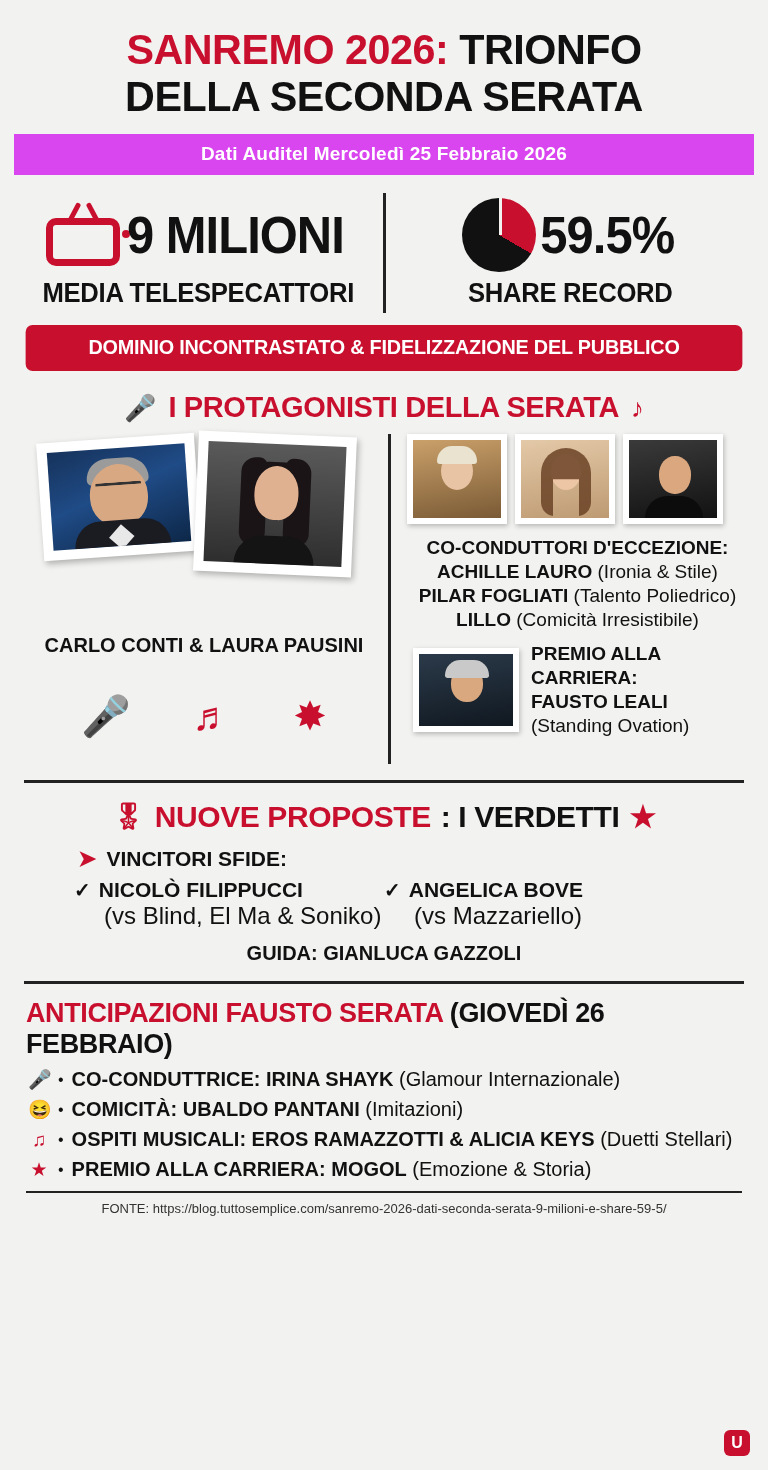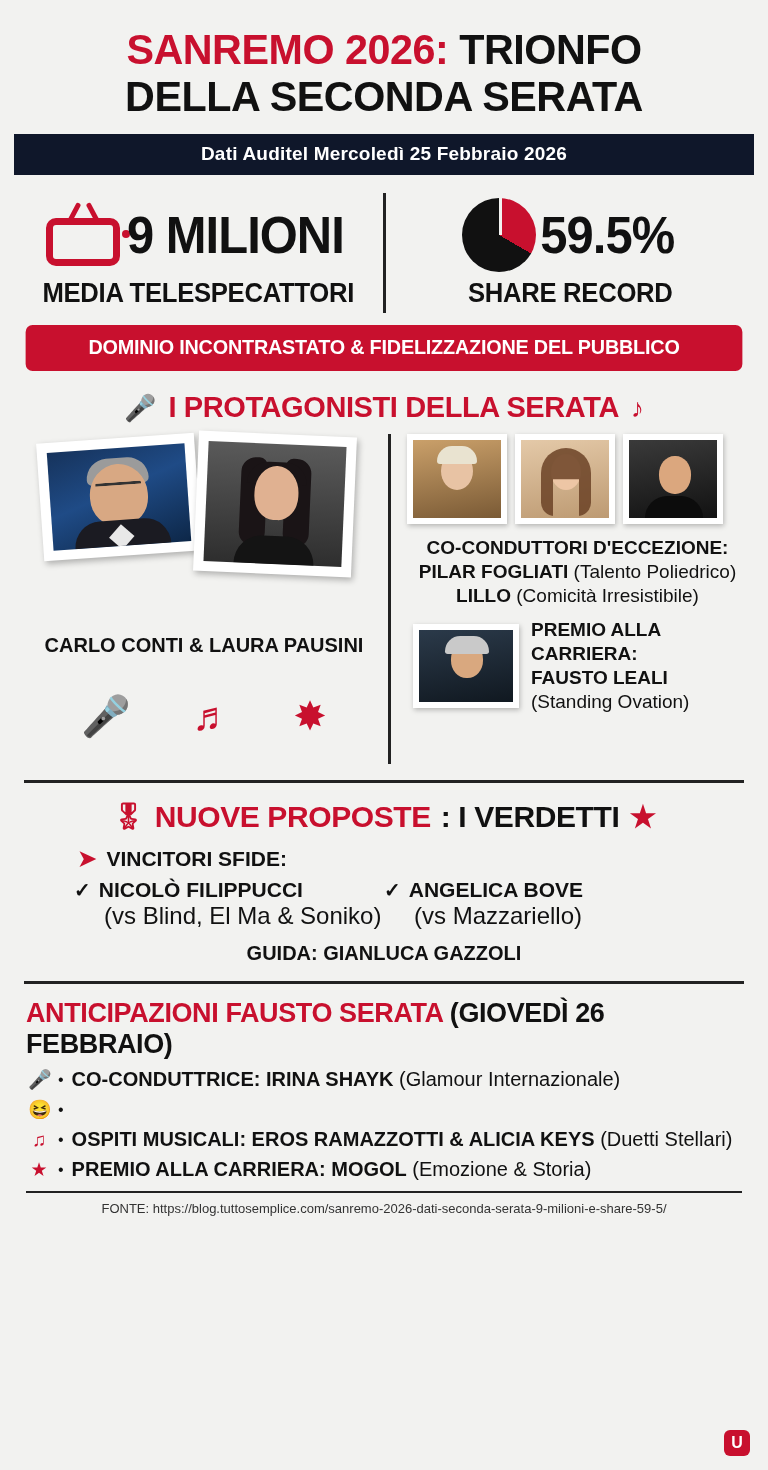--- a/index.html
+++ b/index.html
@@ -27,21 +27,21 @@
     font-size: 43px;
     line-height: 47px;
     letter-spacing: -0.5px;
     color: #111;
     font-stretch: condensed;
     transform: scaleX(0.96);
   }
   .title-red { color: #c8102e; }
   .subtitle-bar {
     margin: 14px 0 0 0;
-    background: #0f172a;
+    background: #d946ef;
     color: #fff;
     text-align: center;
     font-weight: bold;
     font-size: 19px;
     padding: 9px 0 10px 0;
     letter-spacing: 0.2px;
   }
   
   .stats {
     display: flex;
@@ -359,20 +359,24 @@
             <div class="im im-pilar"></div>
           </div>
         <div class="mini">
             <div class="im im-lillo"></div>
           </div>
       </div>
 
       <div class="right-text">
         <div>CO-CONDUTTORI D'ECCEZIONE:</div>
         <div>
+          <span>ACHILLE LAURO</span>
+          <span class="norm">(Ironia &amp; Stile)</span>
+        </div>
+        <div>
           <span>PILAR FOGLIATI</span>
           <span class="norm">(Talento Poliedrico)</span>
         </div>
         <div>
           <span>LILLO</span>
           <span class="norm">(Comicità Irresistibile)</span>
         </div>
       </div>
 
       <div class="premio-row">
@@ -429,20 +433,21 @@
 
   <div class="ant-list">
     <div class="ant-item">
       <span class="ic">🎤</span>
       <span class="bullet">•</span>
       <span class="txt"><span>CO-CONDUTTRICE: IRINA SHAYK</span><span class="norm"> (Glamour Internazionale)</span></span>
     </div>
     <div class="ant-item">
       <span class="ic">😆</span>
       <span class="bullet">•</span>
+      <span class="txt"><span>COMICITÀ: UBALDO PANTANI</span><span class="norm"> (Imitazioni)</span></span>
     </div>
     <div class="ant-item">
       <span class="ic">♫</span>
       <span class="bullet">•</span>
       <span class="txt"><span>OSPITI MUSICALI: EROS RAMAZZOTTI &amp; ALICIA KEYS</span><span class="norm"> (Duetti Stellari)</span></span>
     </div>
     <div class="ant-item">
       <span class="ic">★</span>
       <span class="bullet">•</span>
       <span class="txt"><span>PREMIO ALLA CARRIERA: MOGOL</span><span class="norm"> (Emozione &amp; Storia)</span></span>

